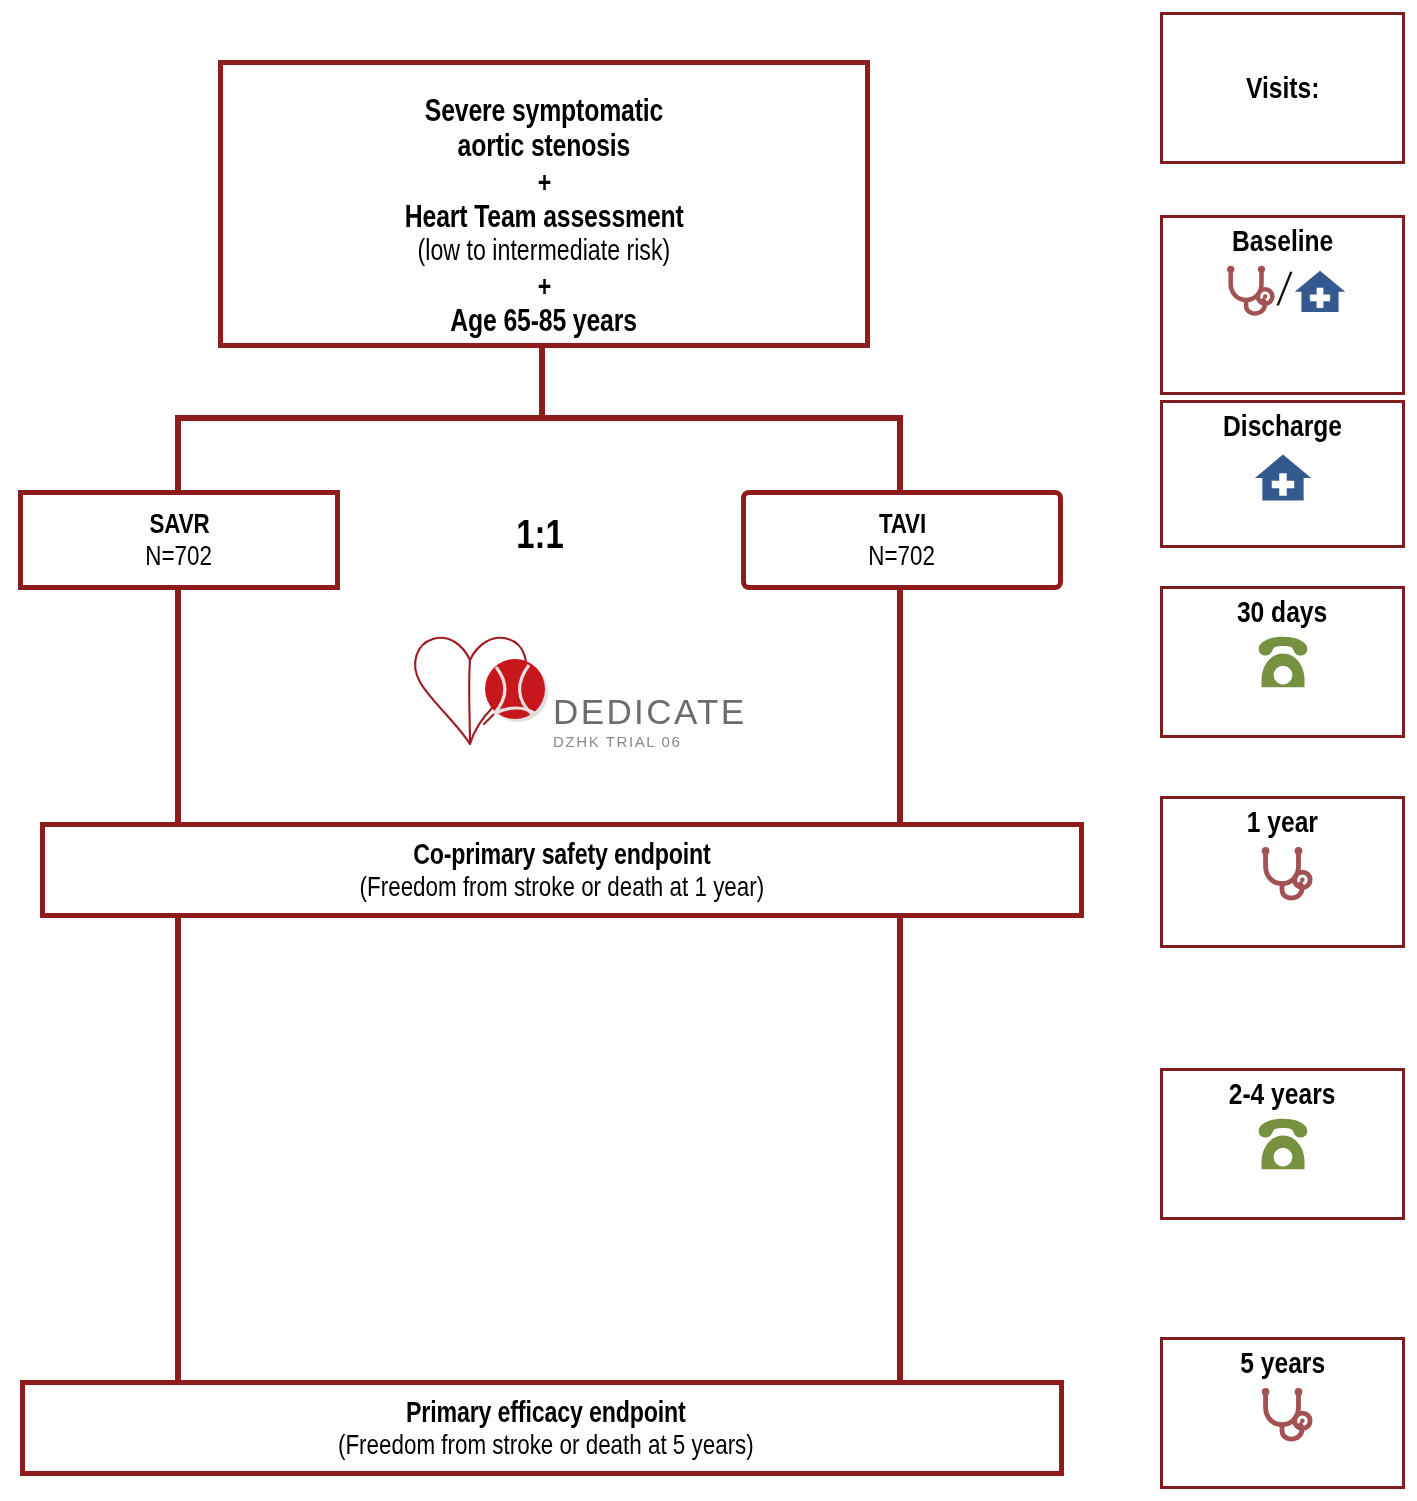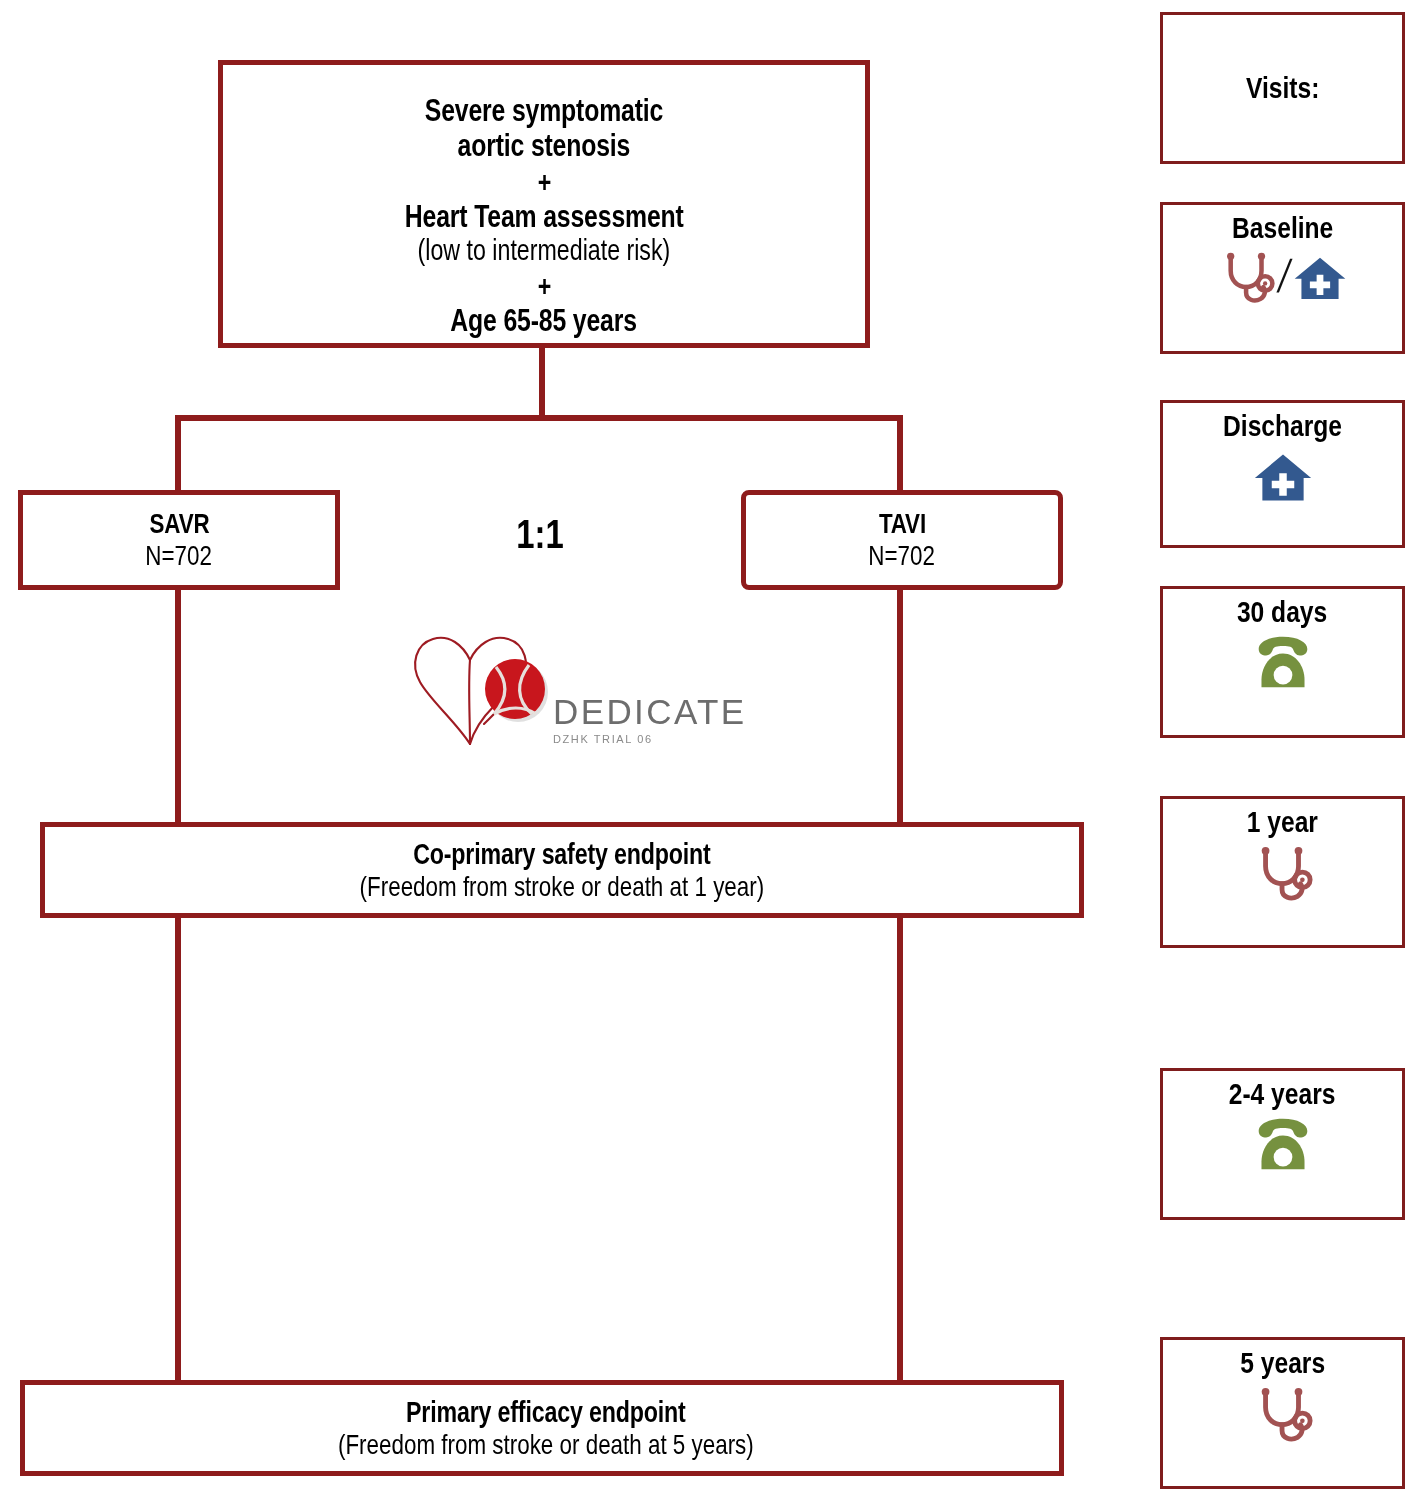--- a/index.html
+++ b/index.html
@@ -85,42 +85,42 @@
 
   
   #logo { position: absolute; left: 408px; top: 626px; width: 280px; height: 130px; }
   #logo-mark { position: absolute; left: 0; top: 0; width: 150px; height: 125px; }
   #logo-text { position: absolute; left: 145px; top: 68px; width: 140px; }
   #logo-name {
     font-size: 35px; letter-spacing: 2.4px; color: #6D6D6D;
     font-weight: normal; line-height: 1;
   }
   #logo-sub {
-    font-size: 11px; letter-spacing: 1.6px; color: #8A8A8A;
+    font-size: 15px; letter-spacing: 1.6px; color: #8A8A8A;
     font-weight: normal; line-height: 1; margin-top: 5px;
   }
 
   
   .visit-box {
     left: 1160px; width: 245px;
     border: 3px solid #7f1d1d;
     justify-content: flex-start;
     padding-top: 6px;
   }
   .visit-label {
     font-size: 30px; font-weight: bold; color: #000;
     transform: scaleX(0.82); white-space: nowrap;
   }
   .visit-icon {
     margin-top: 4px;
     display: flex; align-items: center; justify-content: center;
     width: 100%;
   }
   #visits-box   { top: 12px;   height: 152px; justify-content: center; padding-top: 0; }
-  #baseline-box { top: 202px;  height: 152px; }
+  #baseline-box { top: 215px;  height: 180px; }
   #discharge-box{ top: 400px;  height: 148px; }
   #d30-box      { top: 586px;  height: 152px; }
   #y1-box       { top: 796px;  height: 152px; }
   #y24-box      { top: 1068px; height: 152px; }
   #y5-box       { top: 1337px; height: 152px; }
 
   .slash {
     font-size: 46px; font-weight: normal; color: #111;
     transform: skewX(-12deg) scaleX(0.7);
     margin: 0 2px 4px 2px; line-height: 1;

